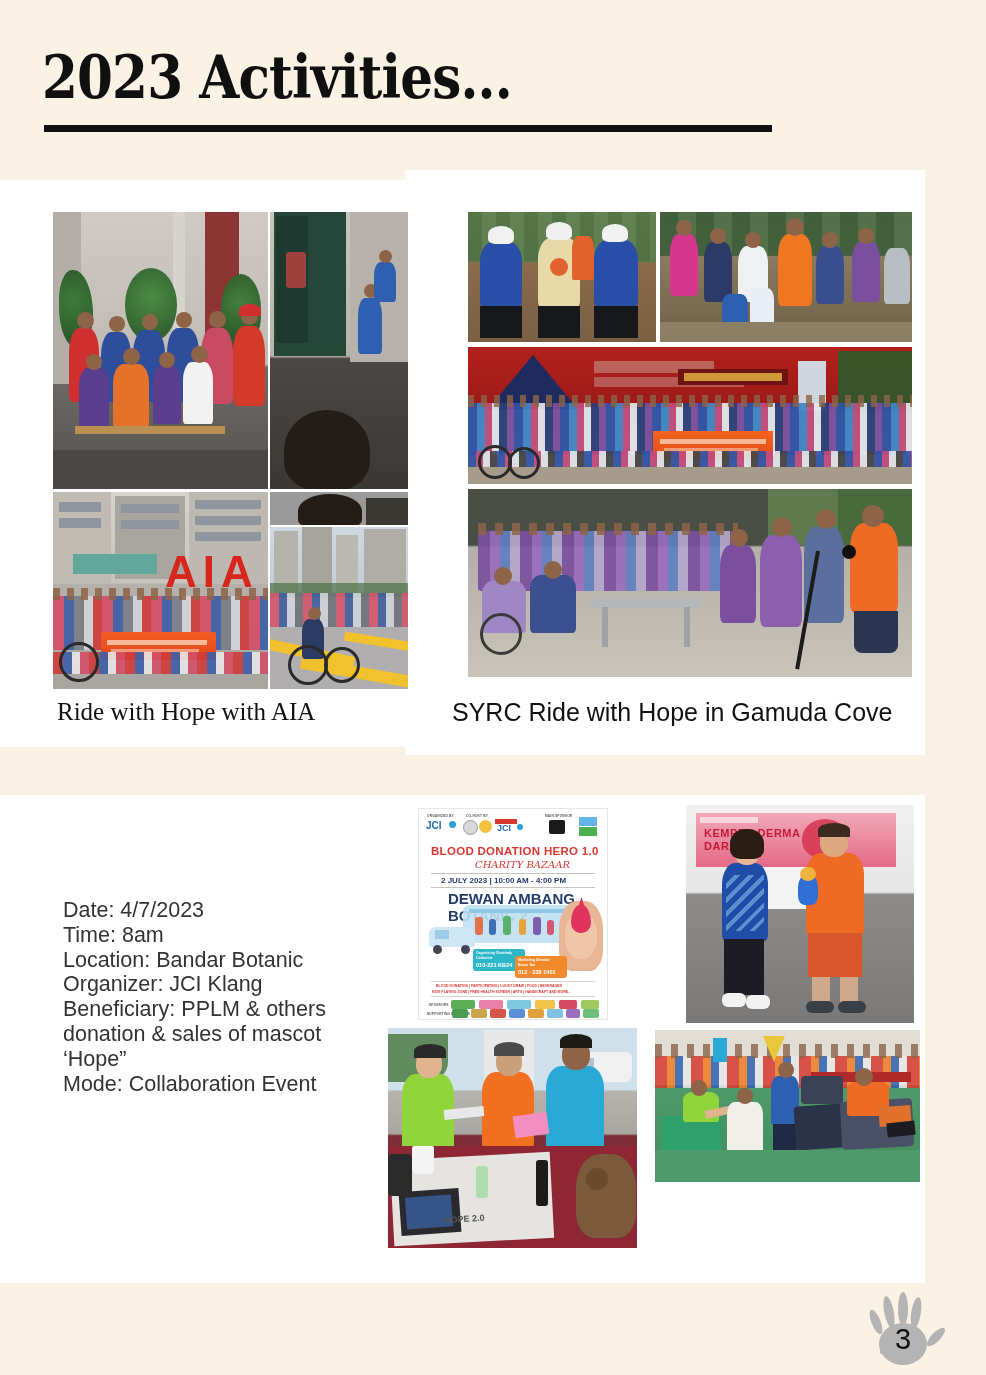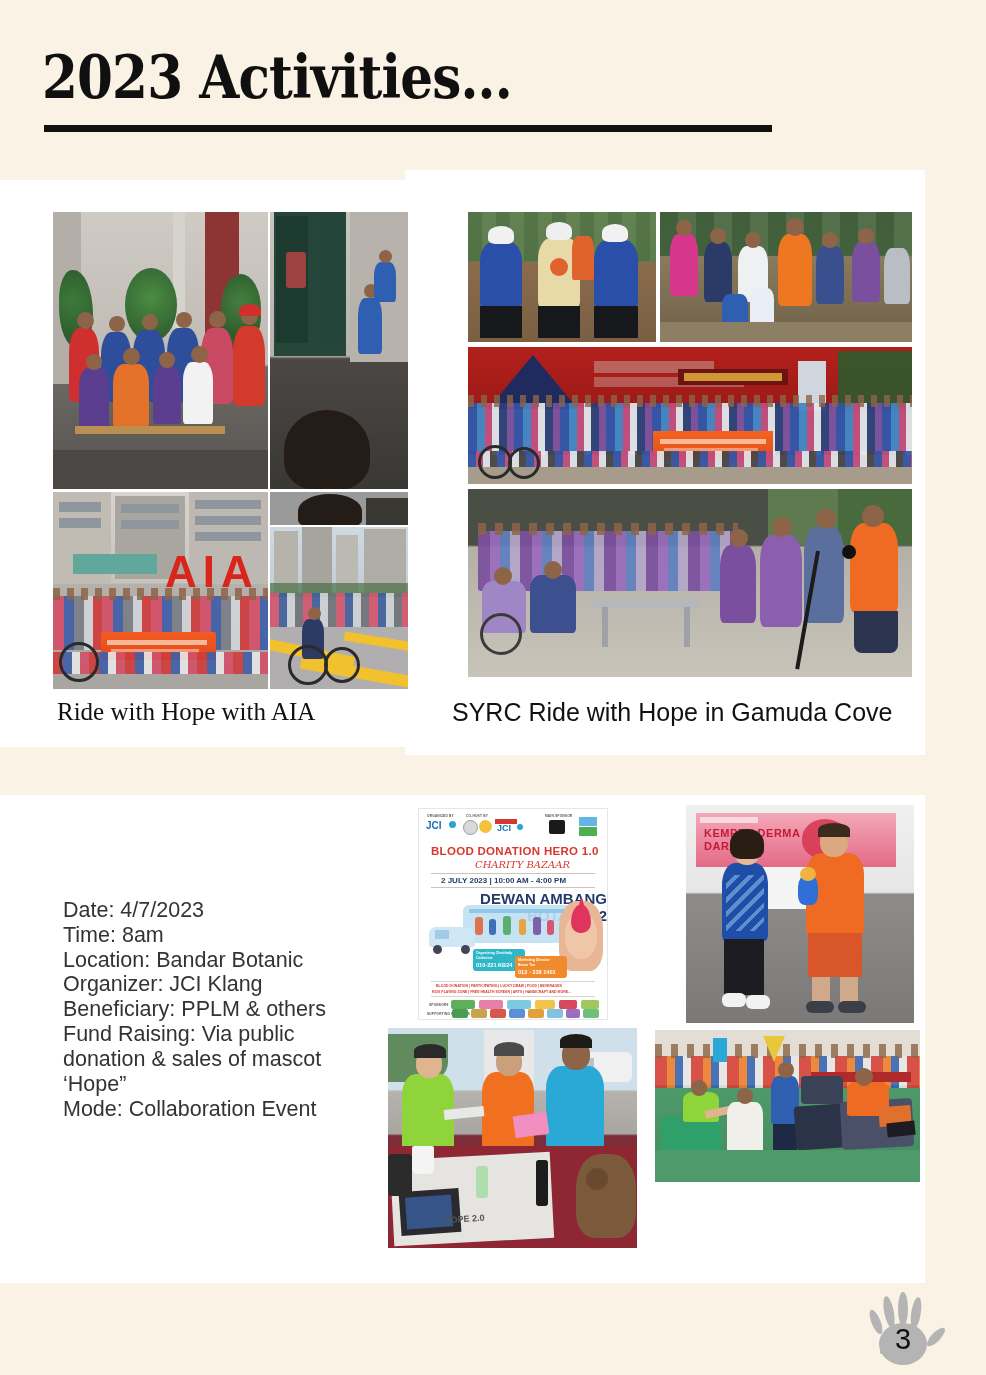--- a/index.html
+++ b/index.html
@@ -93,21 +93,21 @@
   .win{position:absolute;background:#8f969e;}
   .road{position:absolute;background:#b0aeae;}
   .stripe{position:absolute;background:#f2c12e;}
   .bikewheel{position:absolute;border:3px solid #2a2a2a;border-radius:50%;background:transparent;}
   .txtlbl{position:absolute;font-family:"Liberation Sans",sans-serif;font-weight:bold;color:#fff;}
 
   
   .pst{position:absolute;}
   .pst-title{font-family:"Liberation Sans",sans-serif;font-weight:bold;color:#d6382f;letter-spacing:.3px;}
   .pst-sub{font-family:"DejaVu Serif",serif;font-style:italic;color:#d6382f;}
-  .pst-line{color:#243b6b;font-family:"Liberation Sans",sans-serif;font-weight:bold;text-align:right;}
+  .pst-line{color:#243b6b;font-family:"Liberation Sans",sans-serif;font-weight:bold;}
   .jci{color:#1a6fb5;font-weight:bold;font-family:"Liberation Sans",sans-serif;}
   .tinylbl{font-size:3.2px;color:#555;font-weight:bold;letter-spacing:.2px;}
 </style>
 </head>
 <body>
 
 <div class="slide">
 
   <div class="title">2023 Activities...</div>
   <div class="title-rule"></div>
@@ -326,21 +326,20 @@
     <div style="position:absolute;left:348px;top:62px;width:4px;height:120px;background:#1c1c1c;transform:rotate(10deg);transform-origin:top;"></div>
     <div style="position:absolute;left:374px;top:56px;width:14px;height:14px;background:#111;border-radius:50%;"></div>
   </div>
 
   <div class="infoblock">
     <div>Date: 4/7/2023</div>
     <div>Time: 8am</div>
     <div>Location: Bandar Botanic</div>
     <div>Organizer: JCI Klang</div>
     <div>Beneficiary: PPLM &amp; others</div>
-    <div>Fund Raising: Via public</div>
     <div>donation &amp; sales of mascot</div>
     <div>‘Hope”</div>
     <div>Mode: Collaboration Event</div>
   </div>
 
   <div class="photo" id="ph-poster" style="background:#ffffff;border:1px solid #e6e6e6;">
 
     <div class="pst tinylbl" style="left:8px;top:5px;">ORGANIZED BY</div>
     <div class="pst jci" style="left:7px;top:11px;font-size:10px;">JCI</div>
     <div class="pst" style="left:30px;top:12px;width:7px;height:7px;border-radius:50%;background:#2aa3d6;"></div>

